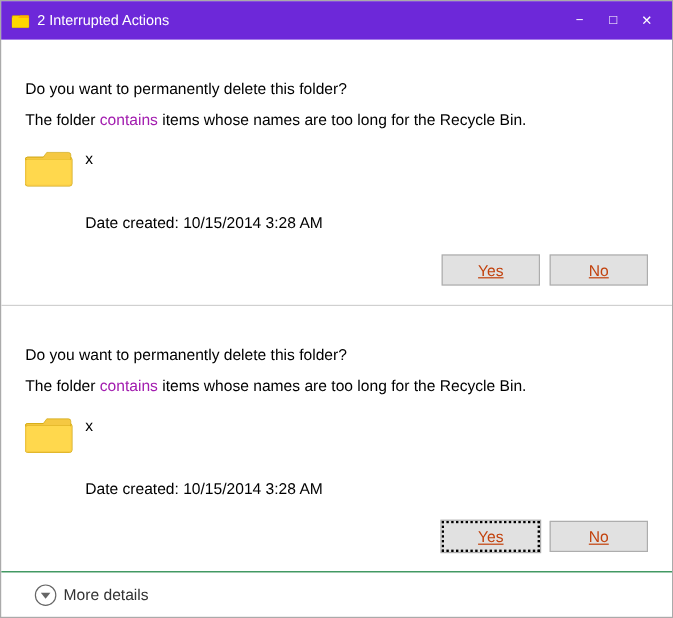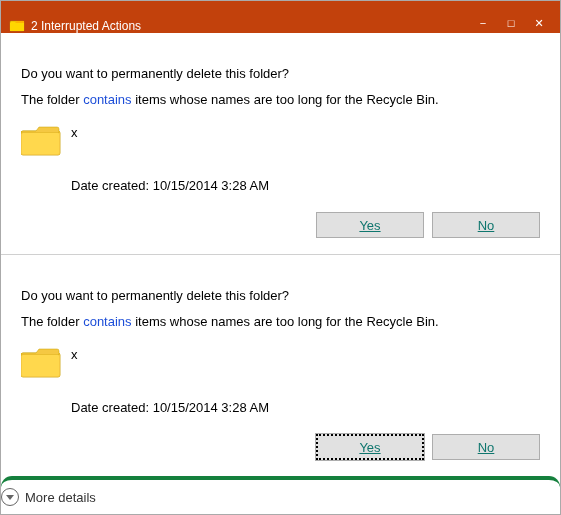--- a/index.html
+++ b/index.html
@@ -21,24 +21,24 @@
     .window {
       width: 561px;
       height: 515px;
       background: #ffffff;
       border: 1px solid #aaa;
       display: flex;
       flex-direction: column;
     }
 
     .title-bar {
-      background: #c2410c;
+      background: #6d28d9;
       height: 32px;
       display: flex;
-      align-items: flex-end;
+      align-items: center;
       padding: 0 8px;
       flex-shrink: 0;
     }
 
     .title-bar-icon {
       width: 16px;
       height: 16px;
       margin-right: 6px;
       flex-shrink: 0;
     }
@@ -95,21 +95,21 @@
     }
 
     .info-text {
       font-size: 13px;
       color: #000;
       margin-bottom: 14px;
       line-height: 1.4;
     }
 
     .info-text .highlight {
-      color: #1d4ed8;
+      color: #a21caf;
     }
 
     .folder-row {
       display: flex;
       align-items: flex-start;
       margin-bottom: 14px;
     }
 
     .folder-icon {
       width: 40px;
@@ -143,50 +143,49 @@
     }
 
     .button-row {
       display: flex;
       justify-content: flex-end;
       gap: 8px;
       margin-top: auto;
     }
 
     .dialog-btn {
-      width: 108px;
+      width: 82px;
       height: 26px;
       background: #e1e1e1;
       border: 1px solid #adadad;
       font-size: 13px;
       cursor: pointer;
       display: flex;
       align-items: center;
       justify-content: center;
       text-decoration: none;
-      color: #0f766e;
+      color: #c2410c;
     }
 
     .dialog-btn.focused {
       border: 2px dotted #000;
       outline: 1px solid #adadad;
     }
 
     .dialog-btn span {
       text-decoration: underline;
     }
 
     .bottom-bar {
       height: 38px;
       display: flex;
       align-items: center;
-      padding: 0 0;
-      border-top: 4px solid #15803d;
-      flex-shrink: 0;
-      border-radius: 11px;
+      padding: 0 28px;
+      border-top: 1px solid #15803d;
+      flex-shrink: 0;
     }
 
     .more-details-btn {
       display: flex;
       align-items: center;
       gap: 6px;
       background: transparent;
       border: none;
       cursor: pointer;
       font-size: 13px;

